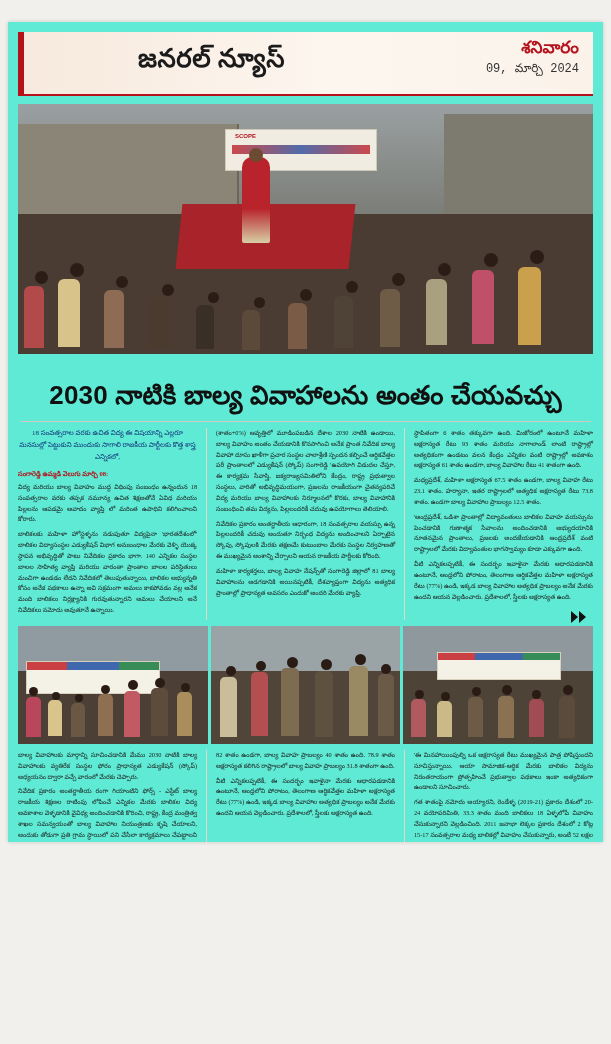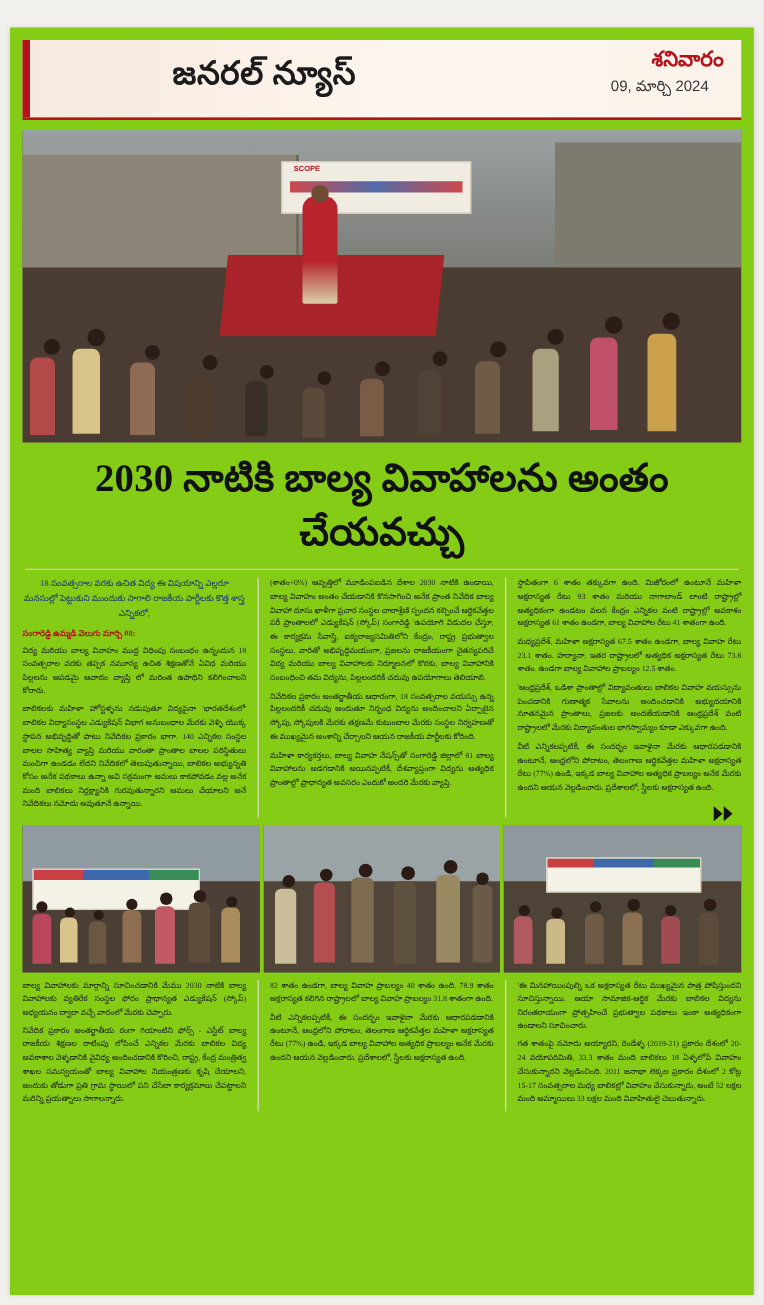--- a/index.html
+++ b/index.html
@@ -15,22 +15,22 @@
     width: 611px;
     height: 1044px;
     background: #f2f0ec;
     overflow: hidden;
   }
   .paper {
     position: absolute;
     left: 8px;
     top: 22px;
     width: 595px;
-    height: 1014px;
-    background: #84cc16;
+    height: 820px;
+    background: #5eead4;
     box-shadow: 0 0 4px rgba(0,0,0,0.18);
     overflow: hidden;
   }
 
   
   .masthead {
     position: relative;
     height: 62px;
     background: linear-gradient(to right, #f7e9dd 0%, #fdf6ef 55%, #fbf3ea 100%);
     border-bottom: 2px solid #b5121b;
@@ -50,23 +50,23 @@
     position: absolute;
     right: 14px;
     top: 6px;
     font-family: "Liberation Serif", serif;
     font-size: 17px;
     font-weight: bold;
     color: #b5121b;
   }
   .masthead-date {
     position: absolute;
-    right: 26px;
+    right: 14px;
     top: 30px;
-    font-family: Liberation Sans, sans-serif;
+    font-family: Liberation Mono, monospace;
     font-size: 12px;
     color: #333;
   }
   .masthead-left-bar {
     position: absolute;
     left: 0;
     top: 0;
     width: 6px;
     height: 100%;
     background: #b5121b;
@@ -128,23 +128,23 @@
   .hero .head {
     position: absolute; border-radius: 50%;
     background: #2b1d15;
   }
   .hero .body {
     position: absolute; border-radius: 6px 6px 0 0;
   }
 
   
   .headline {
-    margin: 11px 12px 4px 12px;
-    font-family: Liberation Serif, serif;
-    font-size: 31px;
+    margin: 26px 12px 4px 12px;
+    font-family: Liberation Sans, sans-serif;
+    font-size: 26px;
     font-weight: bold;
     color: #111;
     text-align: center;
     letter-spacing: 0.2px;
   }
   .hr-thin {
     margin: 4px 12px 6px 12px;
     border-top: 1px solid #cfcabd;
   }
 

